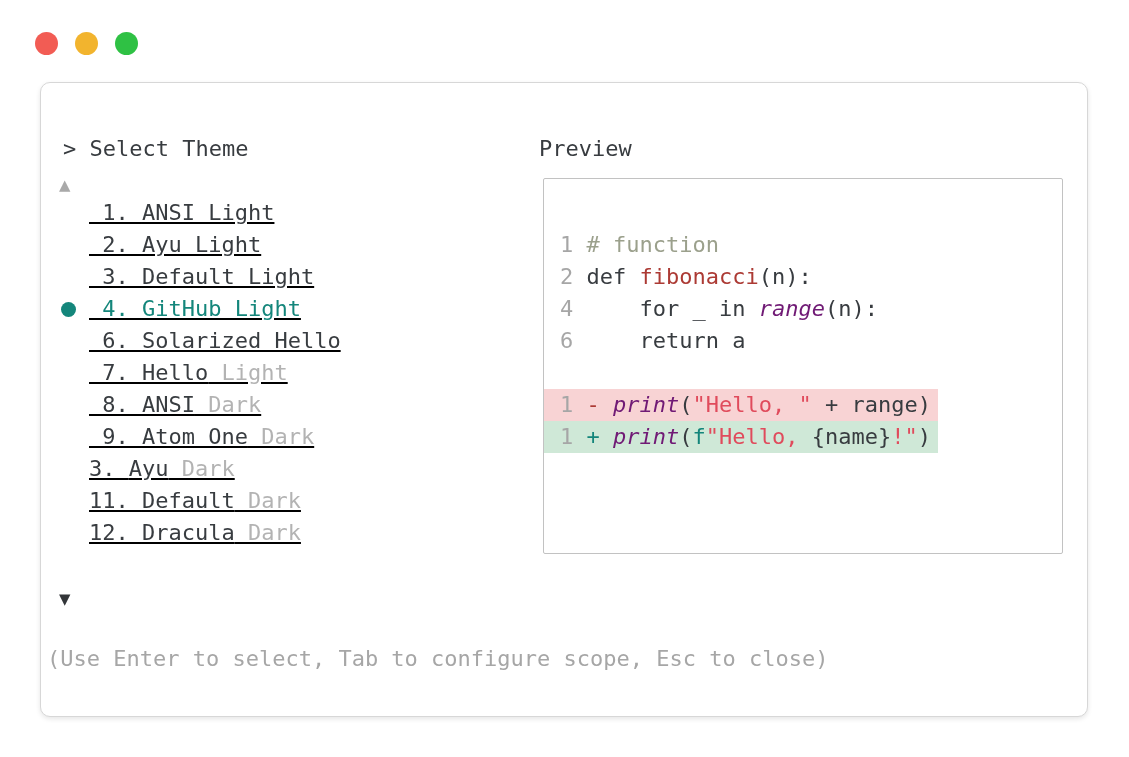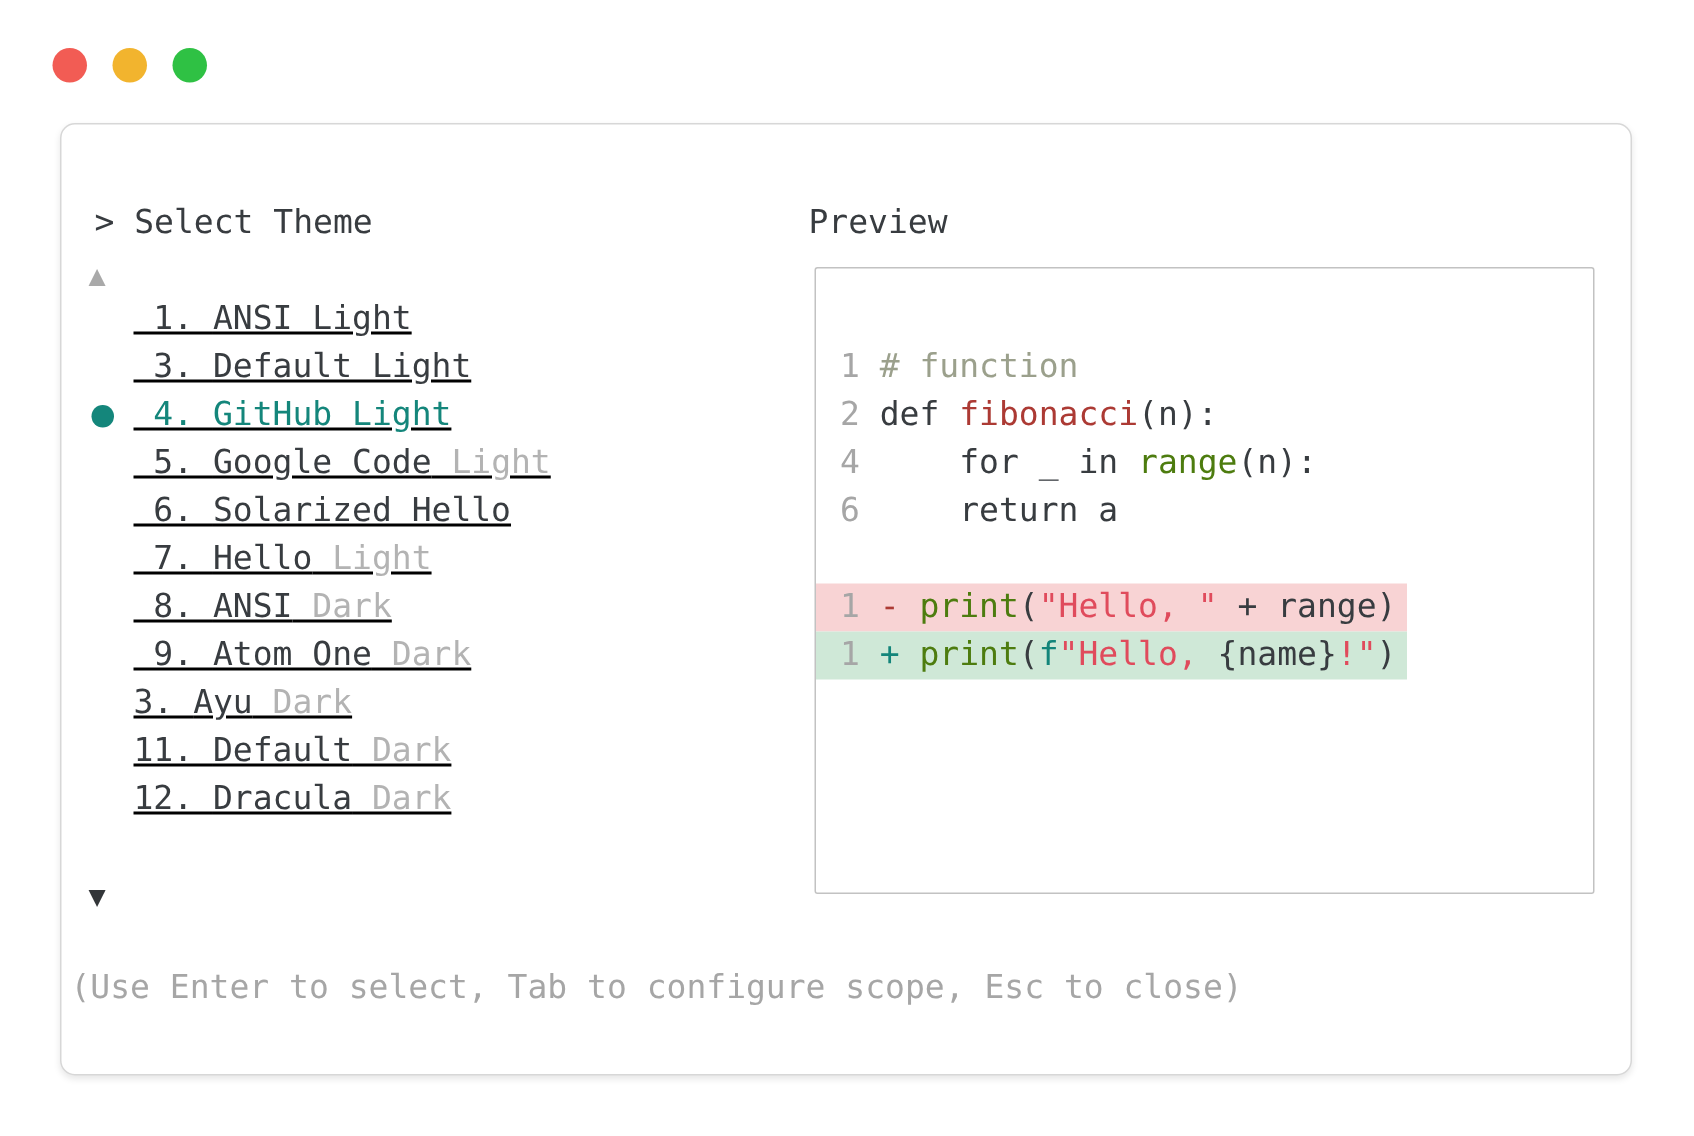--- a/index.html
+++ b/index.html
@@ -37,37 +37,37 @@
   .theme-row .suffix { color: #b3b3b3; }
   .theme-row.selected, .theme-row.selected .num { color: #14867b; }
   .sel-dot {
     position: absolute; left: 0; top: 50%;
     width: 15px; height: 15px; margin-top: -7px;
     border-radius: 50%; background: #14867b;
   }
 
   .preview-box {
     position: absolute; left: 502px; top: 95px;
-    width: 520px; height: 418px;
+    width: 520px; height: 376px;
     border: 1.5px solid #c2c2c2;
     border-radius: 2px;
     background: #ffffff;
   }
   .code-lines { position: absolute; left: 0; top: 50px; width: 100%; padding-left: 16px; }
   .code-line { height: 32px; font-size: 22px; line-height: 32px; white-space: pre; }
   .line-bg { display: inline-block; padding-left: 16px; margin-left: -16px; padding-right: 7px; }
   .bg-removed { background: #f8d3d4; }
   .bg-added   { background: #cfe8d7; }
 
   .tk-gray    { color: #a6a6a6; }
   .tk-default { color: #383c40; }
   .tk-comment { color: #9ba08c; }
   .tk-red     { color: #ac3a34; text-align: center; }
   .tk-string  { color: #e04b5c; }
-  .tk-blue    { color: #4d7c0f; }
+  .tk-blue    { color: #701a75; font-style: italic; }
   .tk-teal    { color: #13857a; }
 
   .footer-hint { position: absolute; left: 6px; top: 560px; color: #a6a6a6; }
 </style>
 </head>
 <body>
 
 <div class="traffic-row">
   <div class="light" style="background: rgb(242, 92, 84);"></div>
   <div class="light" style="background: rgb(242, 180, 46);"></div>
@@ -75,23 +75,23 @@
 </div>
 
 <div class="panel">
   <div class="mono select-title">&gt; Select Theme</div>
   <div class="mono preview-label">Preview</div>
 
   <div class="arrow arrow-up">▲</div>
 
   <div class="theme-list">
       <div class="theme-row"><span class="num"> 1. </span><span>ANSI Light</span></div>
+      <div class="theme-row"><span class="num"> 2. </span><span>Ayu Light</span></div>
       <div class="theme-row"><span class="num"> 3. </span><span>Default Light</span></div>
       <div class="theme-row selected"><span class="sel-dot"></span><span class="num"> 4. </span><span>GitHub Light</span></div>
-      <div class="theme-row"><span class="num"> 5. </span><span>Google Code</span><span class="suffix"> Light</span></div>
       <div class="theme-row"><span class="num"> 6. </span><span>Solarized Hello</span></div>
       <div class="theme-row"><span class="num"> 7. </span><span>Hello</span><span class="suffix"> Light</span></div>
       <div class="theme-row"><span class="num"> 8. </span><span>ANSI</span><span class="suffix"> Dark</span></div>
       <div class="theme-row"><span class="num"> 9. </span><span>Atom One</span><span class="suffix"> Dark</span></div>
       <div class="theme-row"><span class="num">3. </span><span>Ayu</span><span class="suffix"> Dark</span></div>
       <div class="theme-row"><span class="num">11. </span><span>Default</span><span class="suffix"> Dark</span></div>
       <div class="theme-row"><span class="num">12. </span><span>Dracula</span><span class="suffix"> Dark</span></div>
     </div>
 
   <div class="arrow arrow-down">▼</div>

